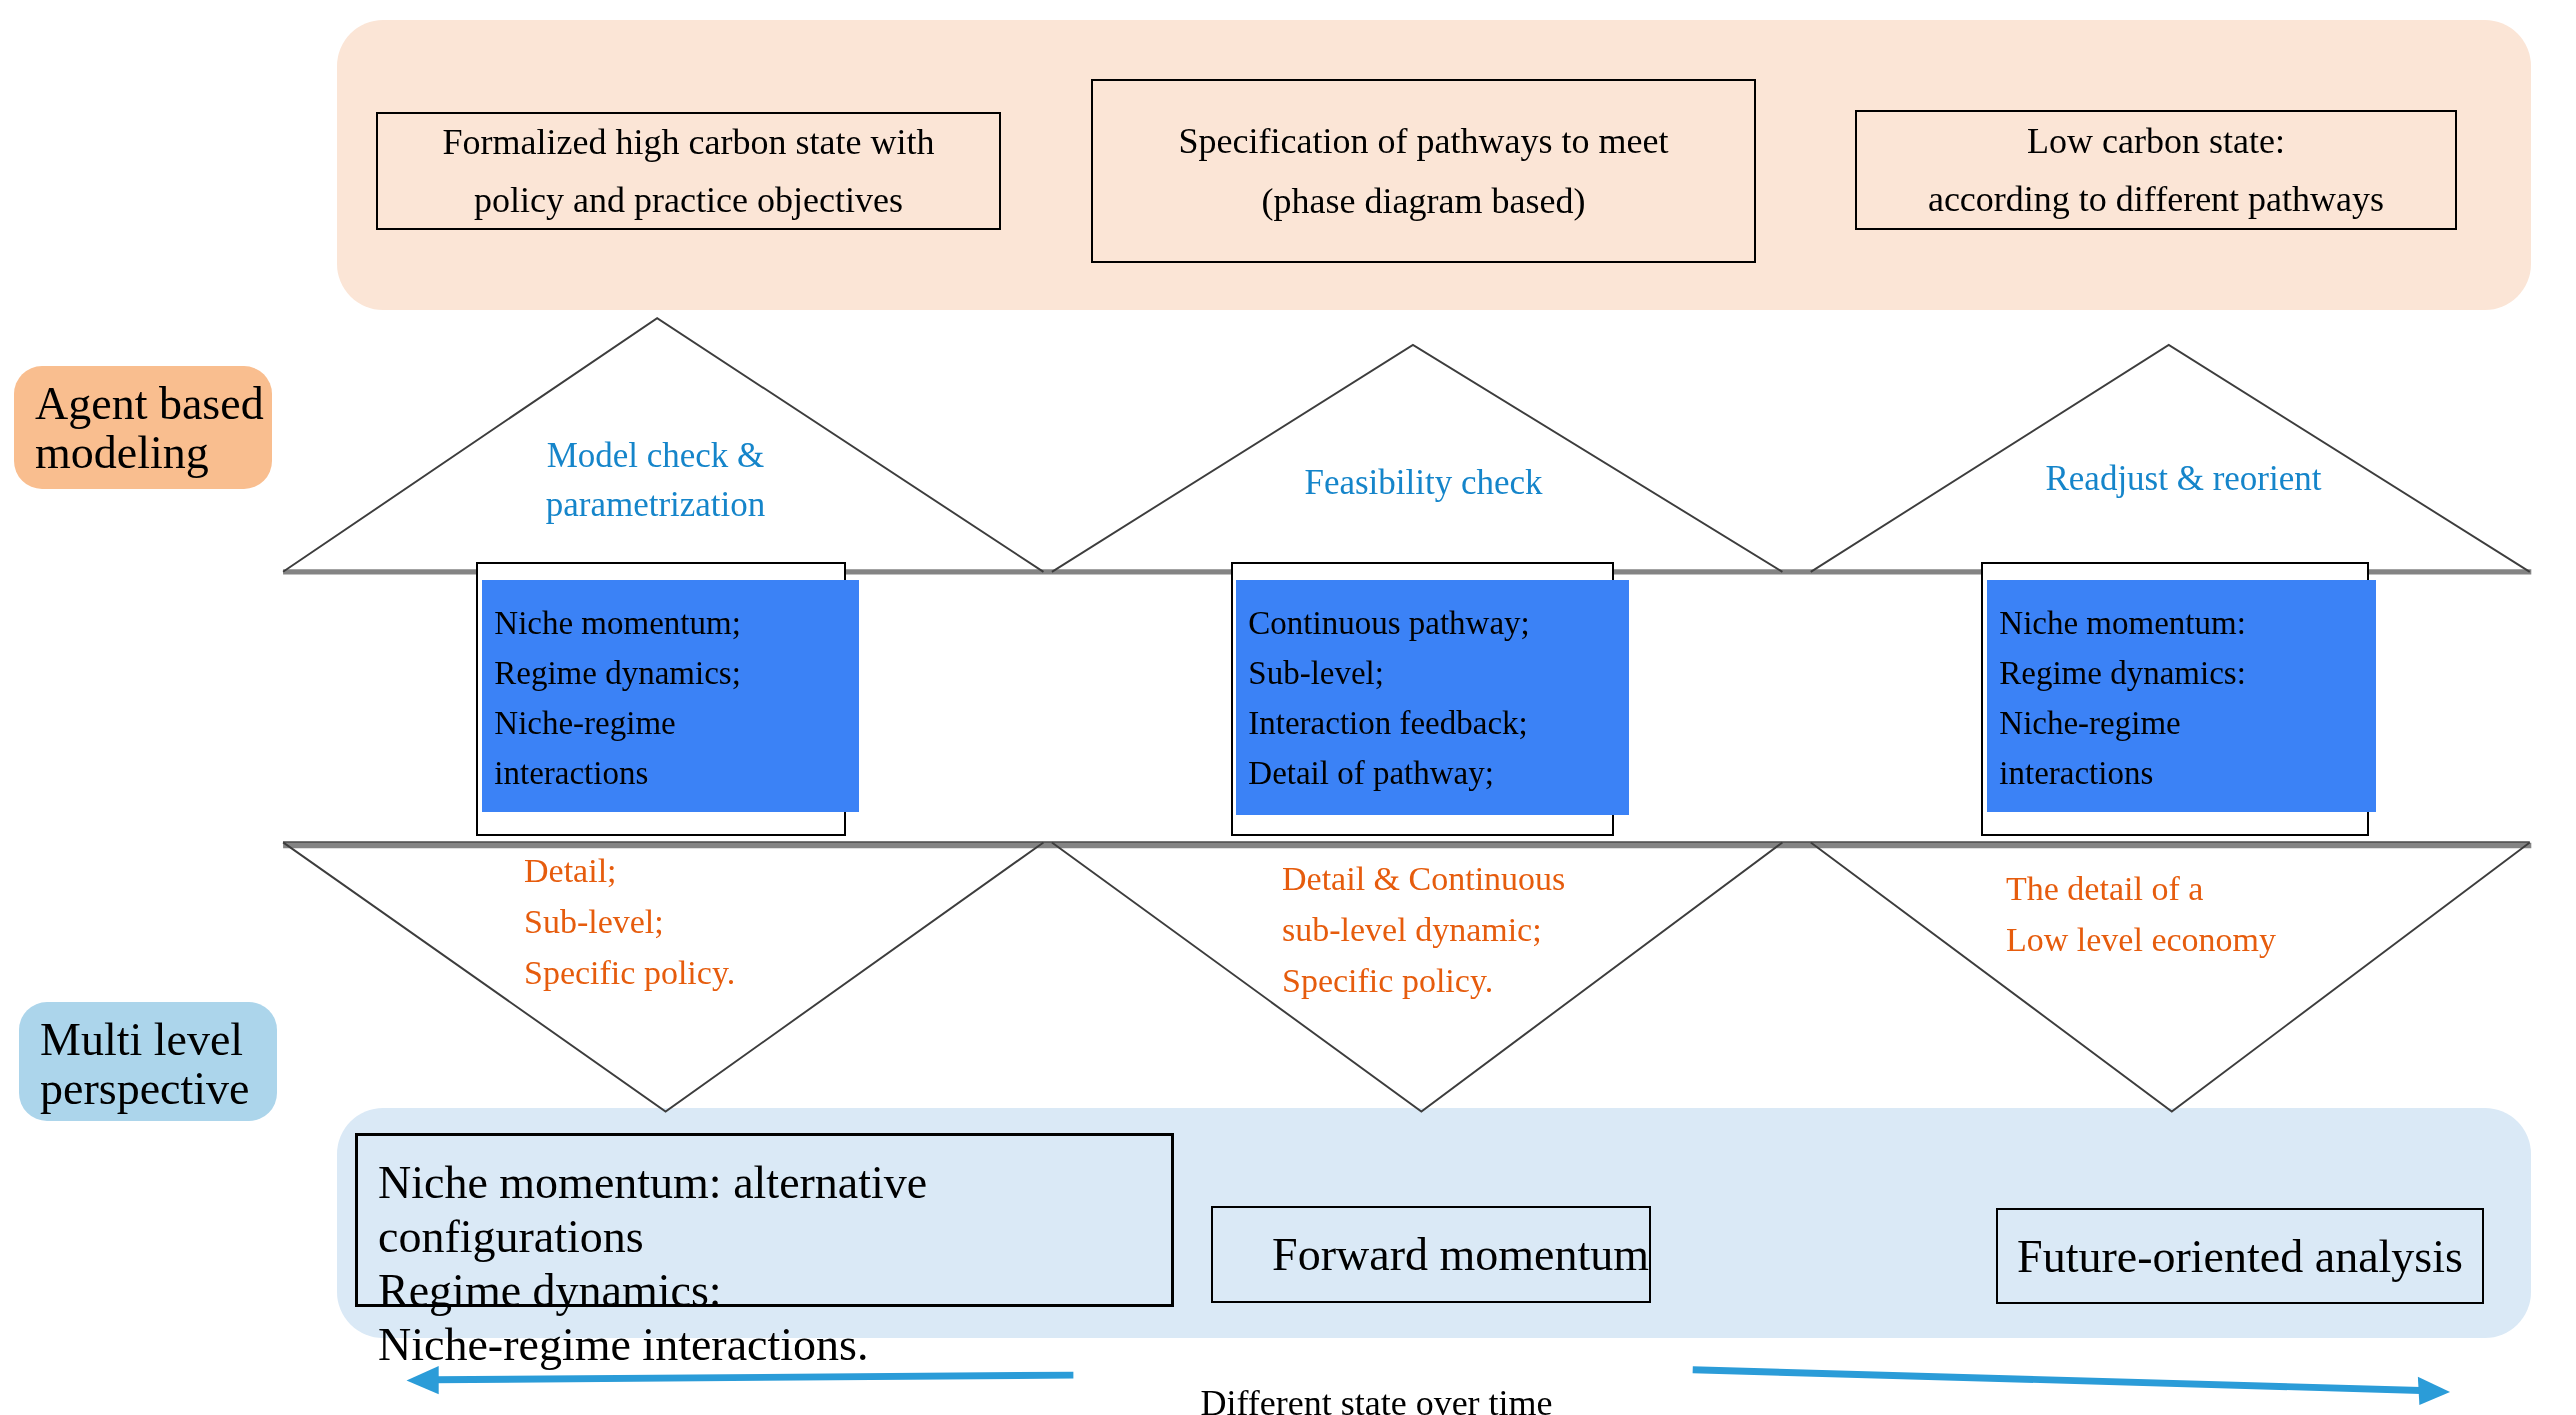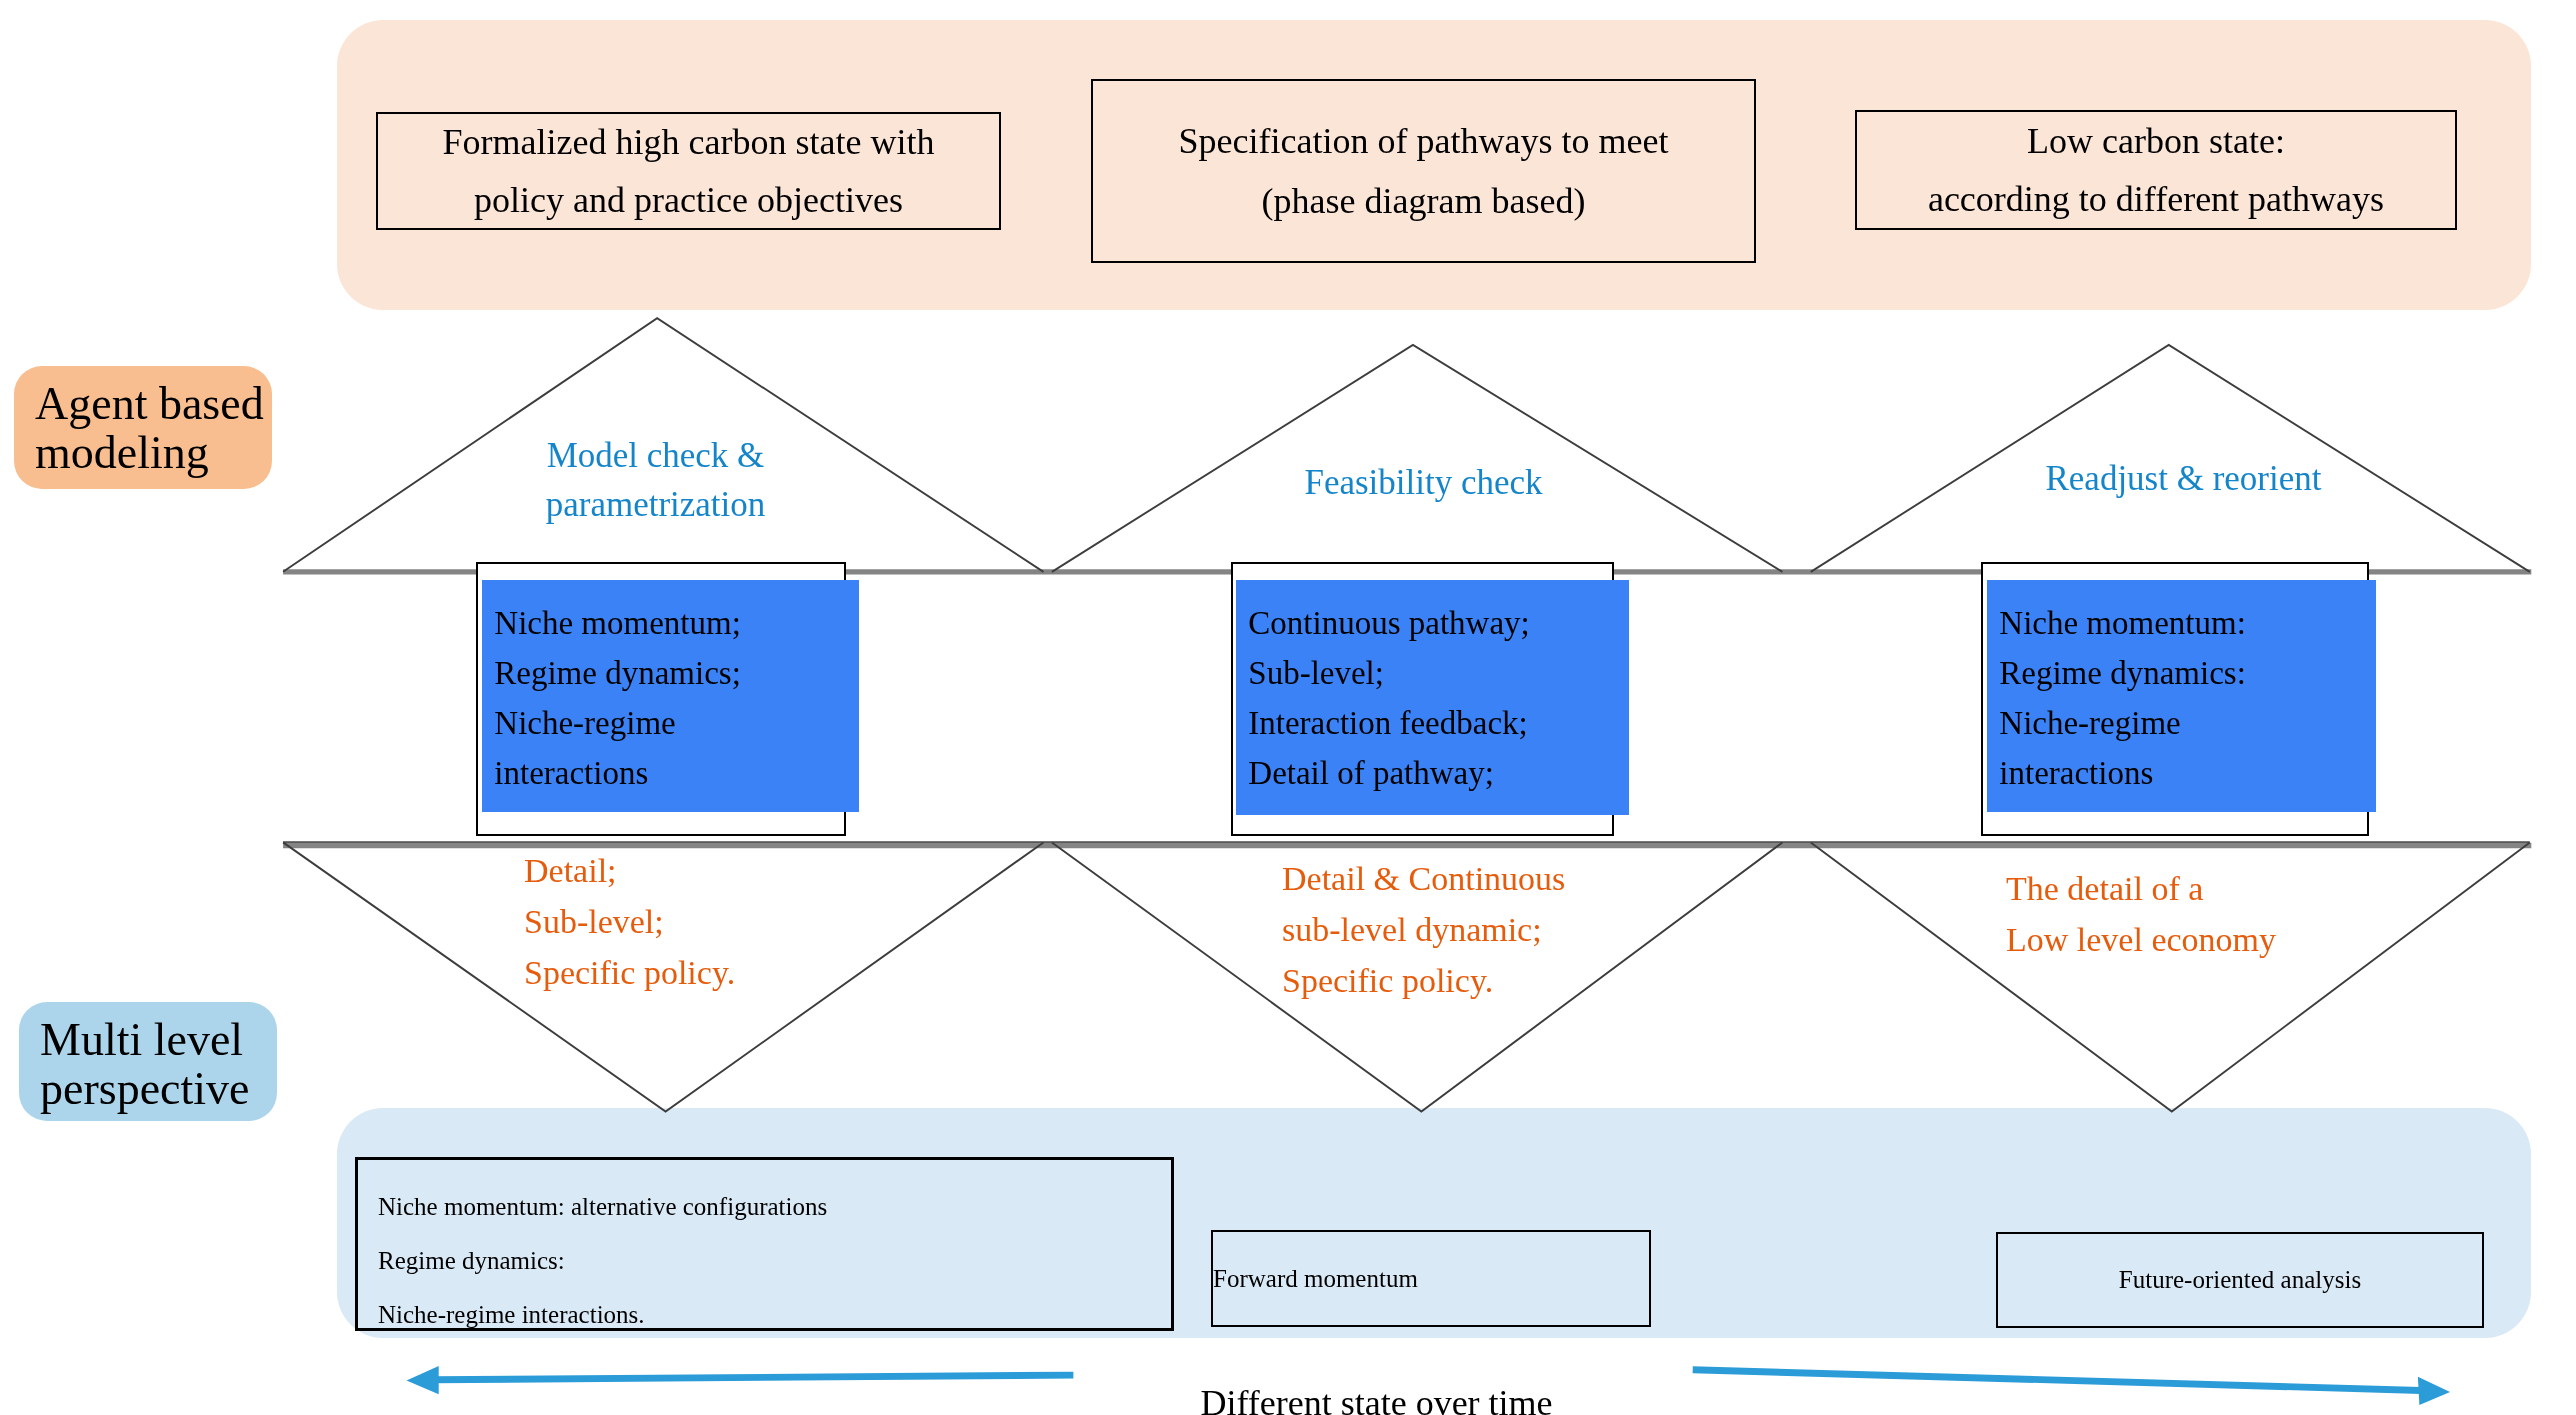--- a/index.html
+++ b/index.html
@@ -43,25 +43,25 @@
   #bt2{left:1155px;top:458px;}
   #bt3{left:1915px;top:454px;}
 
   
   .orangeTxt{color:#E65C0D;font-size:34px;line-height:51px;}
   #ot1{left:524px;top:845px;}
   #ot2{left:1282px;top:853px;}
   #ot3{left:2006px;top:863px;}
 
   
-  .bbox{border:2.3px solid #000;box-sizing:border-box;font-size:25px;margin-top:24px;}
+  .bbox{border:2.3px solid #000;box-sizing:border-box;font-size:46px;}
   #bb1{left:355px;top:1133px;width:819px;height:174px;border-width:3.1px;
        line-height:54px;padding:20px 0 0 20px;}
   #bb2{left:1211px;top:1206px;width:440px;height:97px;display:flex;align-items:center;
-       justify-content:flex-start;text-align:center;}
+       justify-content:flex-end;text-align:center;}
   #bb3{left:1996px;top:1208px;width:488px;height:96px;display:flex;align-items:center;
        justify-content:center;text-align:center;}
 
   #caption{left:1108px;top:1382px;width:537px;text-align:center;font-size:36px;}
 </style>
 </head>
 <body>
 
 <div id="stage">
 

